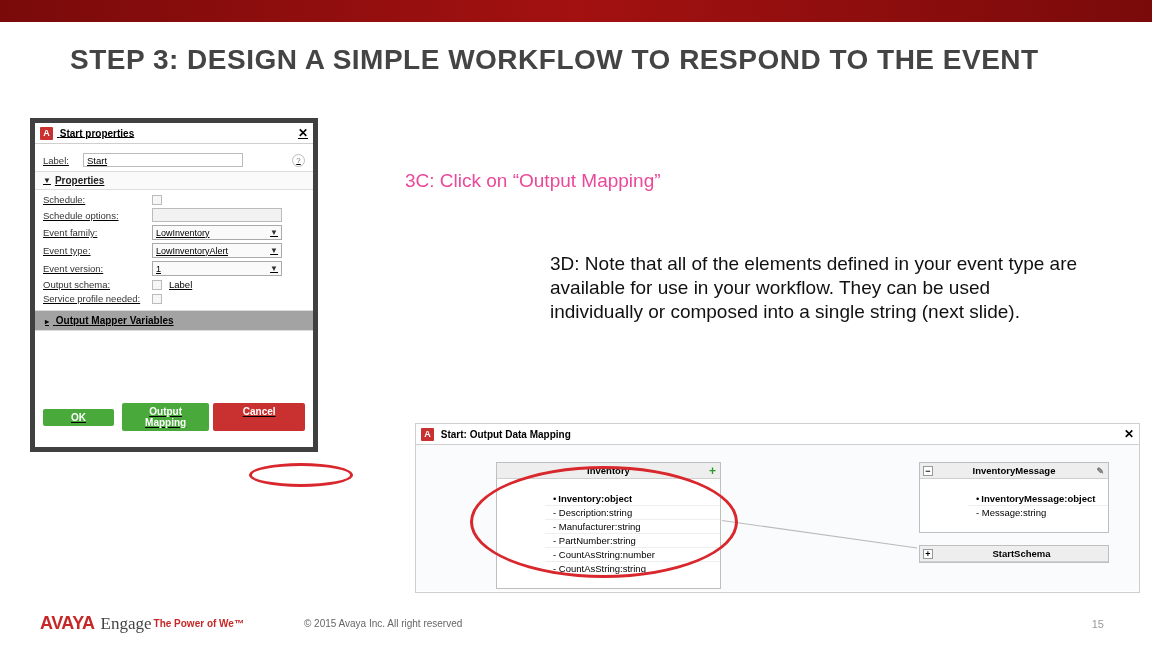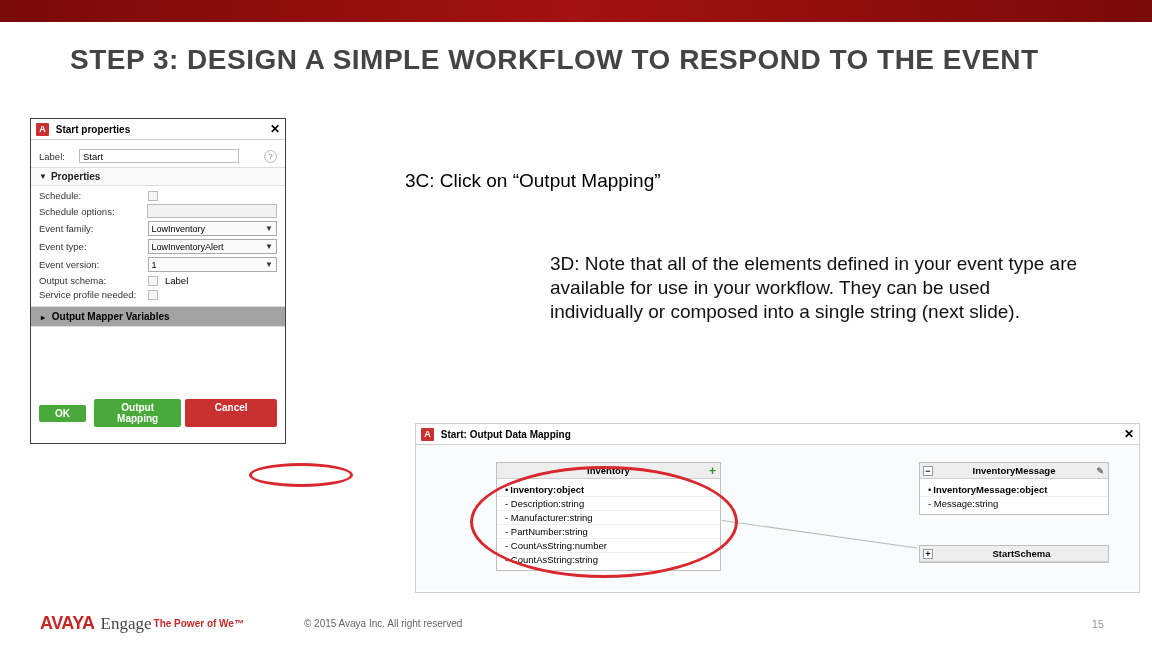--- a/index.html
+++ b/index.html
@@ -26,40 +26,41 @@
     font-weight: 900;
     letter-spacing: 0.5px;
     color: #444;
     line-height: 1.15;
   }
   .note-3c {
     position: absolute;
     top: 170px;
     left: 405px;
     font-size: 19px;
-    color: #000000;
+    color: #ec4899;
   }
   .note-3d {
     position: absolute;
     top: 252px;
     left: 550px;
     width: 530px;
     font-size: 19px;
     color: #111;
     line-height: 1.25;
   }
   
   .panel {
     position: absolute;
     left: 30px;
     top: 118px;
-    width: 256px;
-    border: 1px solid #404040;
-    background: #fff;
-    font-size: 10px;
+    width: 288px;
+    border: 5px solid #404040;
+    background: #fff;
+    font-size: 10px;
+    text-decoration: underline;
   }
   .panel-title {
     display: flex;
     align-items: center;
     justify-content: space-between;
     padding: 3px 5px;
     border-bottom: 1px solid #cfcfcf;
   }
   .avaya-square {
     display: inline-flex;
@@ -221,21 +222,21 @@
     position: absolute;
     left: 3px;
     background: #fff;
   }
   .schema-title .edit-icon {
     position: absolute;
     right: 4px;
     font-size: 9px;
     color: #777;
   }
-  .schema-body { padding: 4px 0; }
+  .schema-body { padding: 13px 0; margin-left: 48px; }
   .schema-body .item {
     padding: 1px 8px;
     border-bottom: 1px solid #eee;
     white-space: nowrap;
   }
   .schema-body .item:last-child { border-bottom: none; }
   .bullet { color: #000; margin-right: 2px; }
   .sub { padding-left: 20px; }
   .connector {
     position: absolute;

